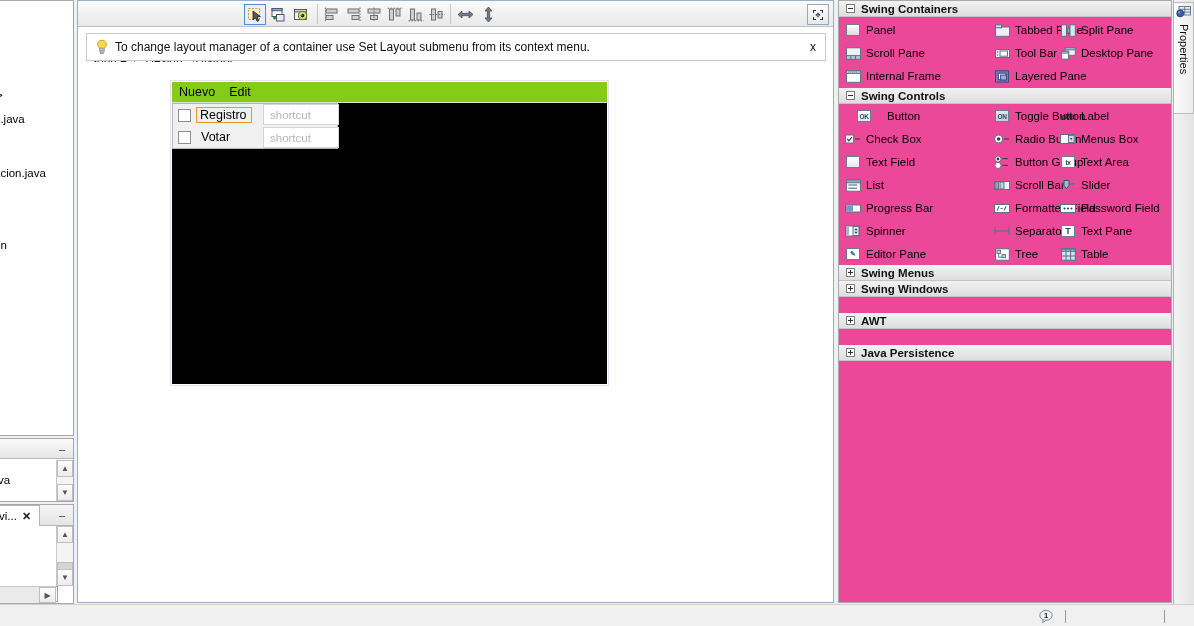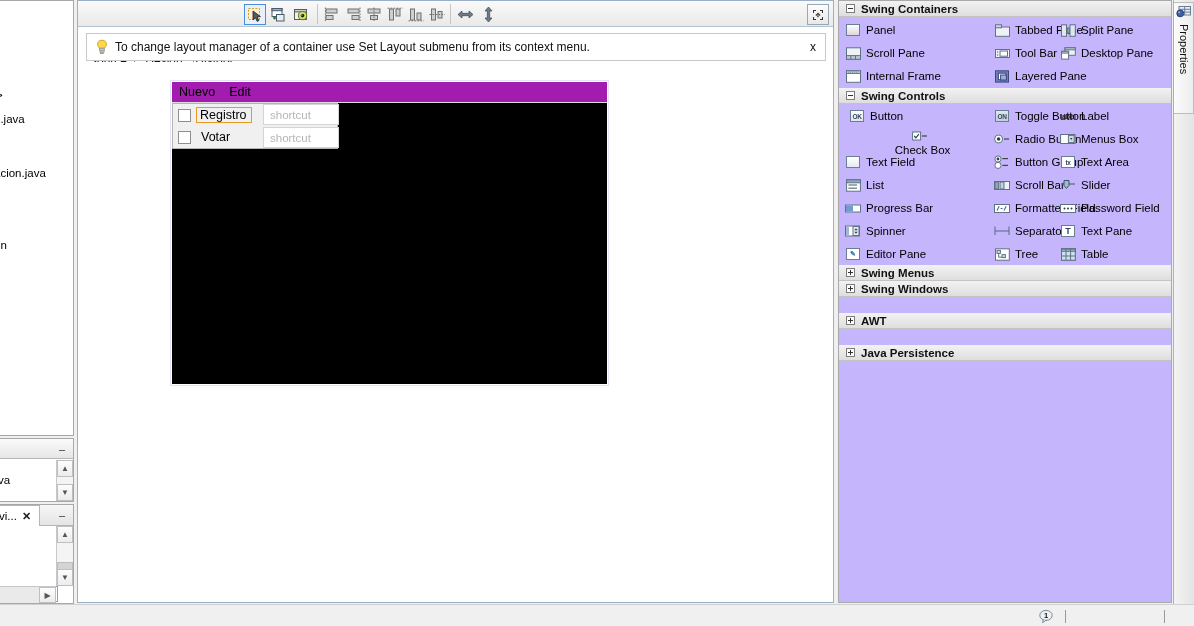--- a/index.html
+++ b/index.html
@@ -253,21 +253,21 @@
     left: 91px; top: 18px;
     width: 439px; height: 306px;
     background: #ffffff;
     border: 1px solid #e2e2f8;
     box-sizing: border-box;
   }
   .form-menubar {
     position: absolute;
     left: 1px; top: 1px; right: 1px;
     height: 21px;
-    background: #a21caf;
+    background: #84cc16;
     border-bottom: 1px solid #dcdcdc;
     box-sizing: border-box;
     display: flex; align-items: center;
   }
   .menu-item-top {
     font-size: 12.5px;
     padding: 0 7px;
     color: #000;
   }
   .form-black {
@@ -339,21 +339,21 @@
     top: 5px;
     width: 1px; height: 13px;
     background: #9a9a9a;
   }
 
   
   .palette {
     position: absolute;
     left: 838px; top: 0;
     width: 334px; height: 603px;
-    background: #c4b5fd;
+    background: #ec4899;
     border: 1px solid #a9a9a9;
     box-sizing: border-box;
     overflow: hidden;
   }
   .cat-header {
     position: absolute;
     left: 0; width: 332px; height: 16px;
     background: linear-gradient(#f2f2f2, #dedede);
     border-bottom: 1px solid #c3c3c3;
     box-sizing: border-box;
@@ -717,21 +717,21 @@
           </svg>
       </span>
       <span class="pal-label">Layered Pane</span>
     </div>
 
     <div class="cat-header" style="top:87px;">
       <span class="cat-toggle"></span>
       <span class="cat-title">Swing Controls</span>
     </div>
 
-    <div class="pal-item" style="left:10px; top:104px; width:150px;">
+    <div class="pal-item" style="left:17px; top:104px; width:150px;gap:10px;">
       <span class="pal-icon">
         <span class="ic-box" style="display:flex;align-items:center;justify-content:center;">
             <span class="ic-txt">OK</span>
           </span>
       </span>
       <span class="pal-label">Button</span>
     </div>
     <div class="pal-item" style="left:155px; top:104px; width:150px;">
       <span class="pal-icon">
         <span class="ic-box" style="display:flex;align-items:center;justify-content:center;background:linear-gradient(#dfe6ee,#c3ceda);">
@@ -740,21 +740,21 @@
       </span>
       <span class="pal-label">Toggle Button</span>
     </div>
     <div class="pal-item" style="left:221px; top:104px; width:150px;">
       <span class="pal-icon">
         <span style="font-size:7px; font-weight:bold; color:#222;">label</span>
       </span>
       <span class="pal-label">Label</span>
     </div>
 
-    <div class="pal-item" style="left:6px; top:127px; width:150px;flex-direction:column;">
+    <div class="pal-item" style="left:6px; top:127px; width:150px;">
       <span class="pal-icon">
         <svg width="16" height="12" viewBox="0 0 16 12">
             <rect x="0.6" y="2" width="8" height="8" fill="#ffffff" stroke="#5f7283"></rect>
             <path d="M2.3 6 l1.6 1.8 l3-3.6" stroke="#2d3e50" stroke-width="1.2" fill="none"></path>
             <line x1="10" y1="6" x2="15" y2="6" stroke="#444" stroke-width="1.2"></line>
           </svg>
       </span>
       <span class="pal-label">Check Box</span>
     </div>
     <div class="pal-item" style="left:155px; top:127px; width:150px;">

